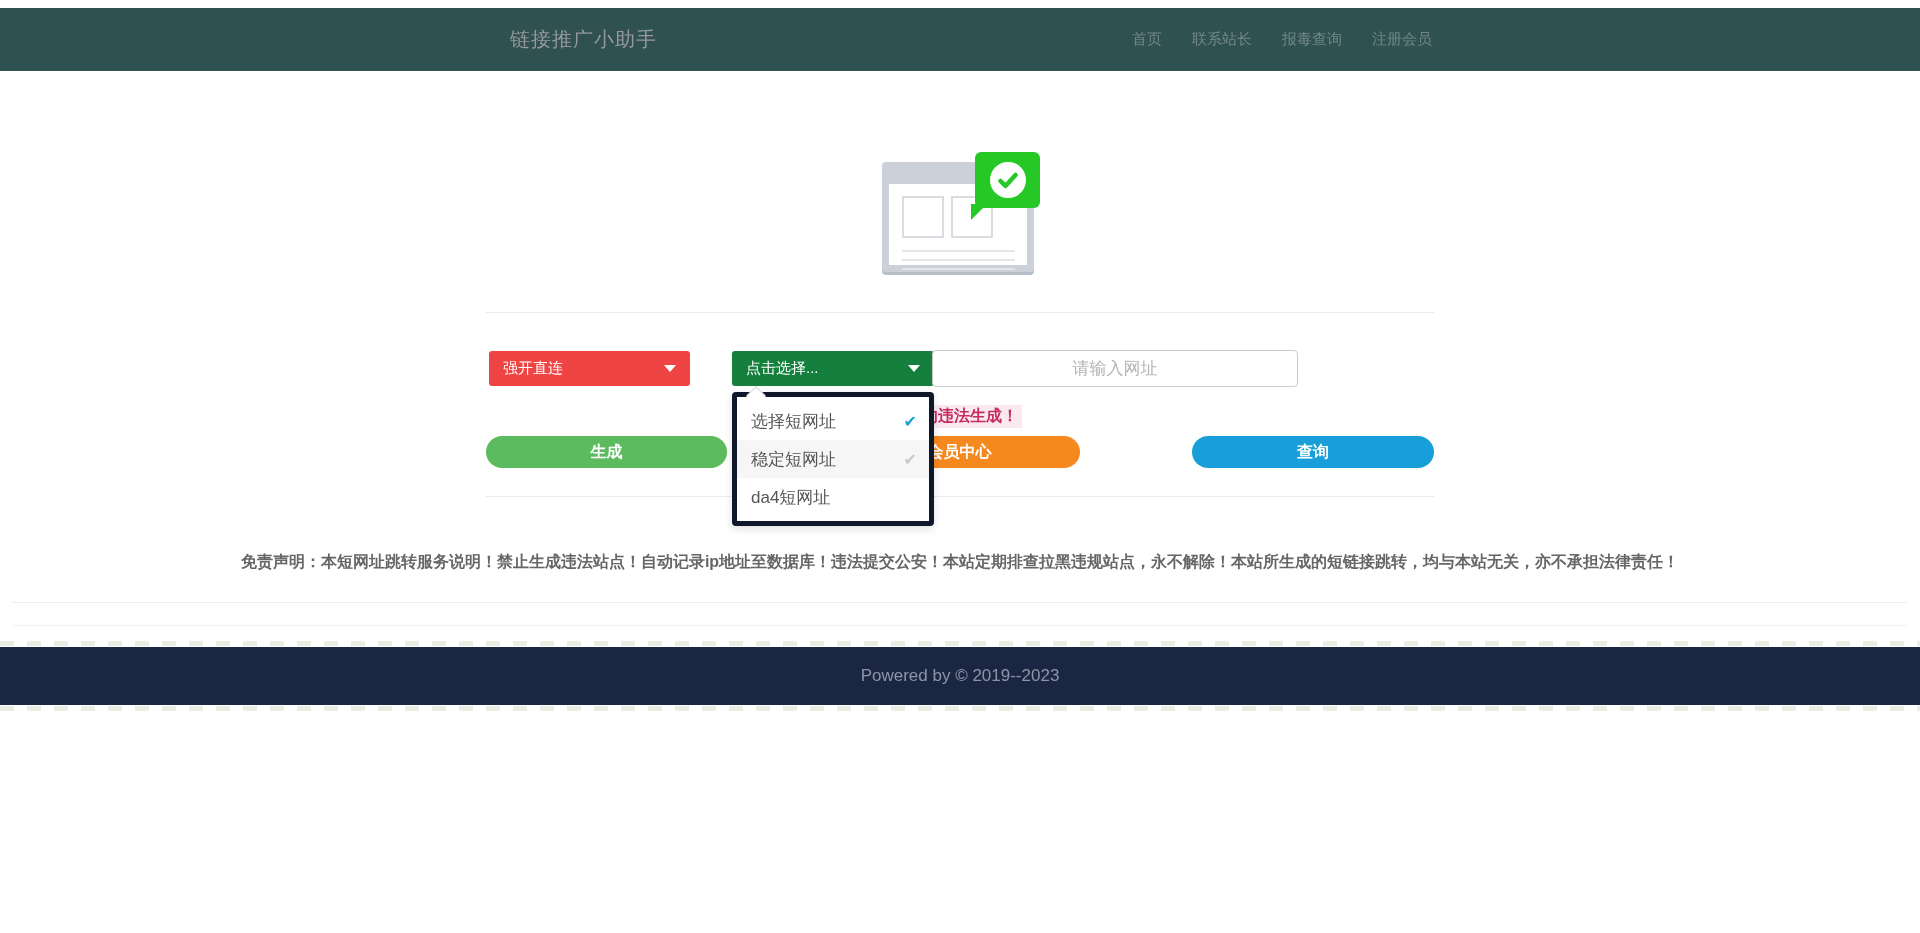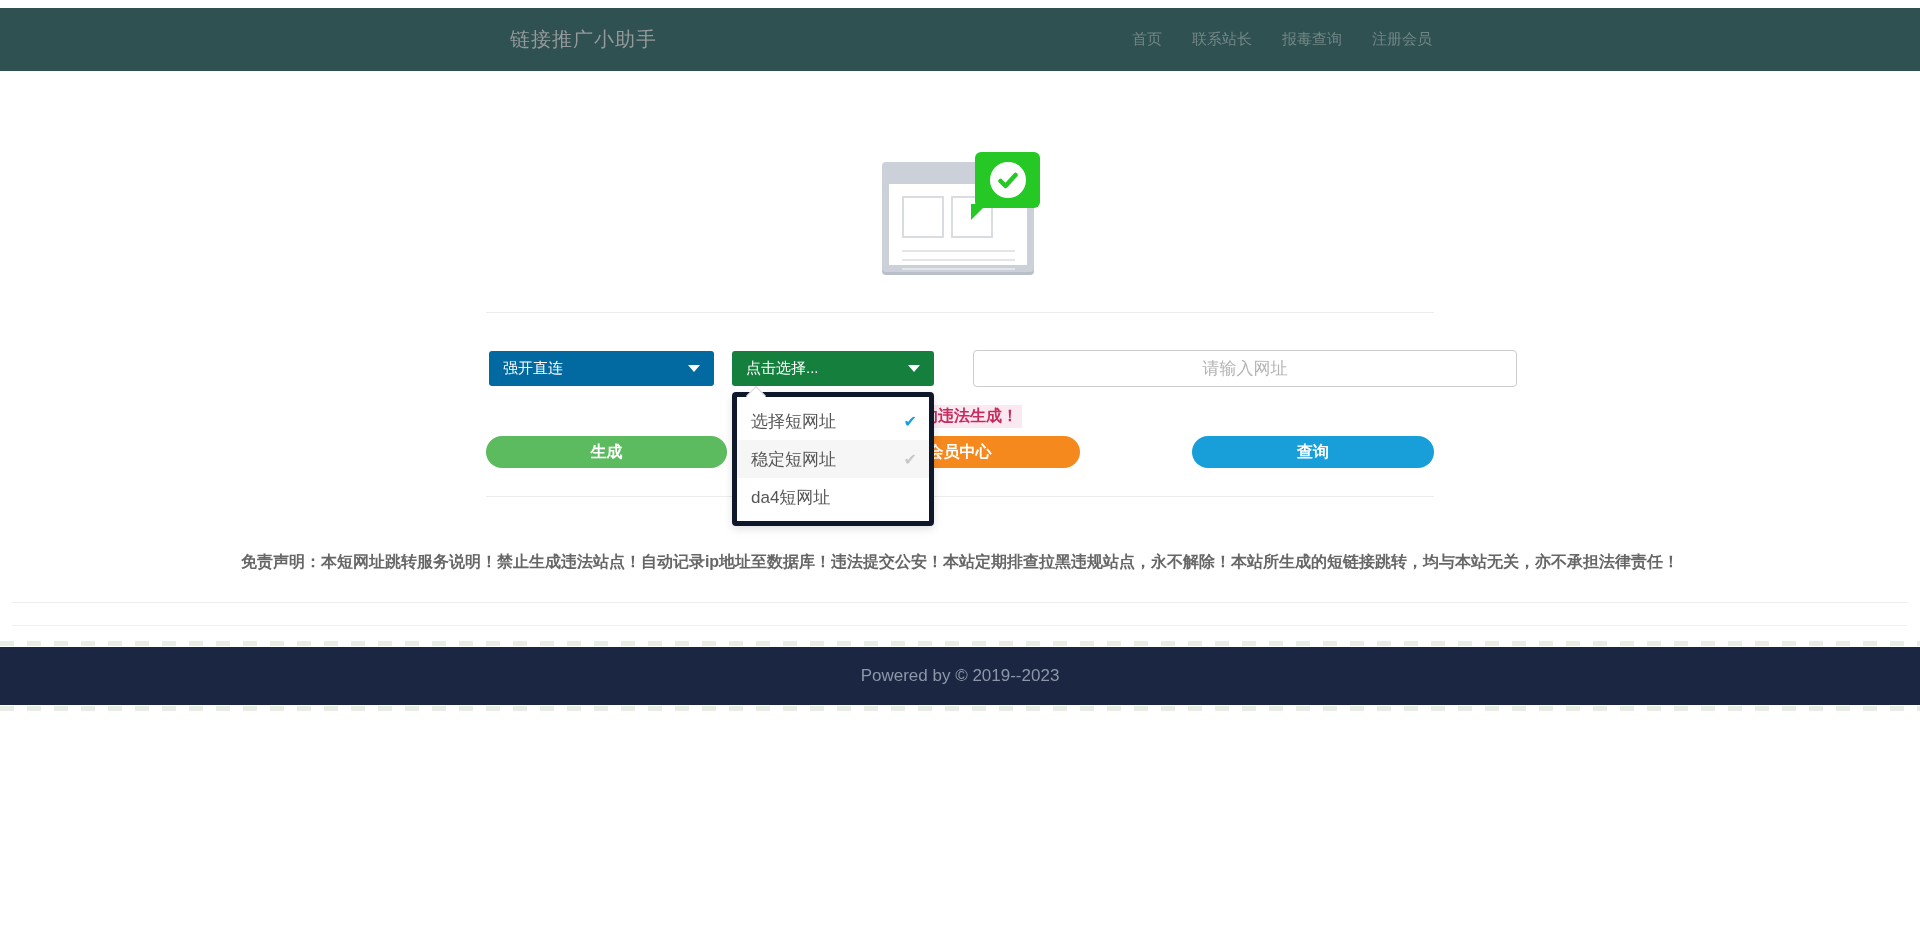--- a/index.html
+++ b/index.html
@@ -30,24 +30,24 @@
   
   .hr { position:absolute; height:1px; background:#ececec; }
   .hr-top    { left:486px; top:312px; width:948px; }
   .hr-mid    { left:486px; top:496px; width:948px; z-index:1; }
   .hr-full-1 { left:12px;  top:602px; width:1895px; background:#ededed; }
   .hr-full-2 { left:12px;  top:625px; width:1895px; background:#f1f1f1; }
 
   
   .sel { position:absolute; top:351px; height:35px; border-radius:3px; color:#ffffff; font-size:15px;
          display:flex; align-items:center; justify-content:space-between; padding:0 14px; cursor:pointer; }
-  .sel-direct { left:489px; width:225px; background:#0369a1; }
+  .sel-direct { left:489px; width:201px; background:#ef4444; }
   .sel-short  { left:732px; width:202px; background:#15803d; }
   .caret { width:0; height:0; border-left:6px solid transparent; border-right:6px solid transparent; border-top:7px solid #ffffff; }
-  .url-input { position:absolute; left:973px; top:350px; width:544px; height:37px; border:1px solid #cccccc; border-radius:4px;
+  .url-input { position:absolute; left:932px; top:350px; width:366px; height:37px; border:1px solid #cccccc; border-radius:4px;
                font-size:17px; color:#737373; text-align:center; outline:none; font-family:inherit; }
   .url-input::placeholder { color:#b4b4b4; }
 
   
   .warning { position:absolute; left:918px; top:405px; z-index:1; font-size:16px; font-weight:bold;
              color:#c72c5e; background:#fbe9f1; padding:1px 4px; white-space:nowrap; }
 
   
   .pill { position:absolute; top:436px; height:32px; border:none; border-radius:16px; color:#fff;
           font-size:16px; font-weight:bold; text-align:center; line-height:32px; cursor:pointer; font-family:inherit; }

